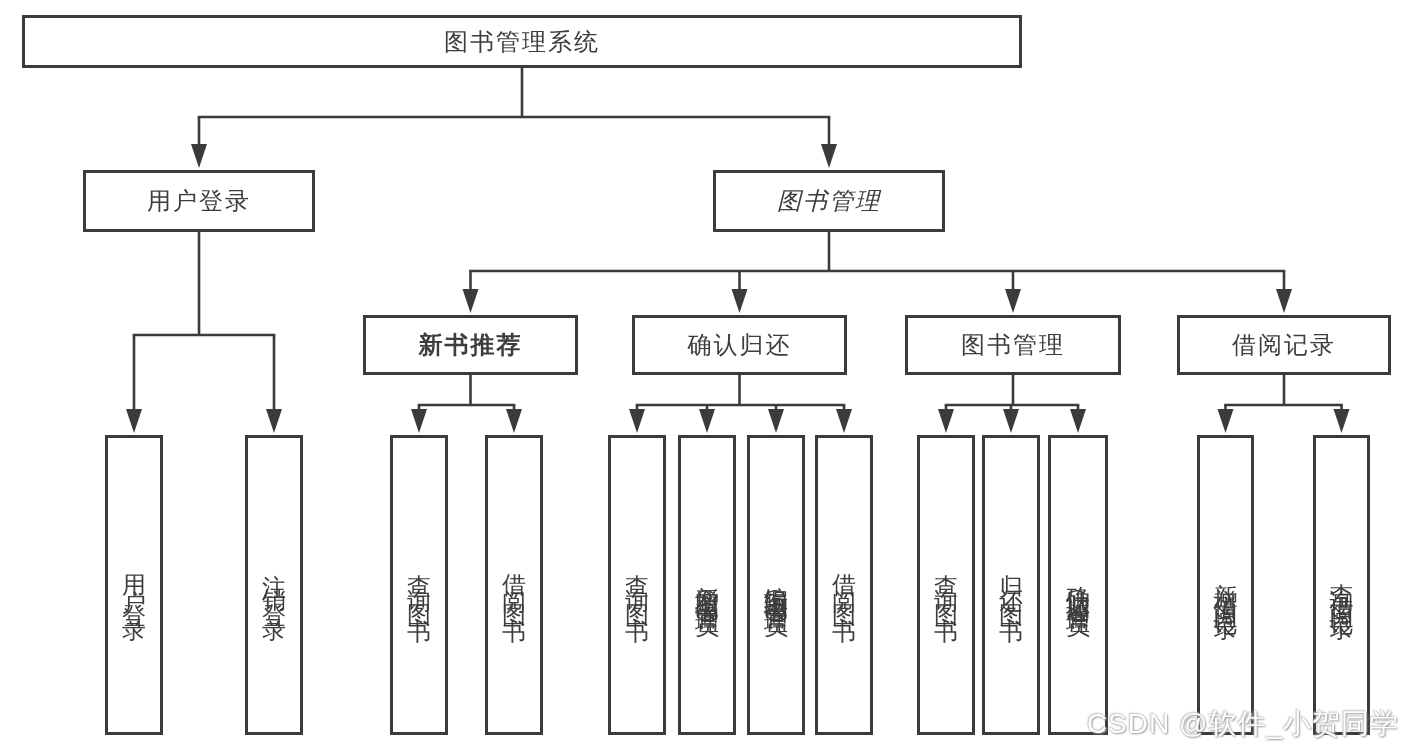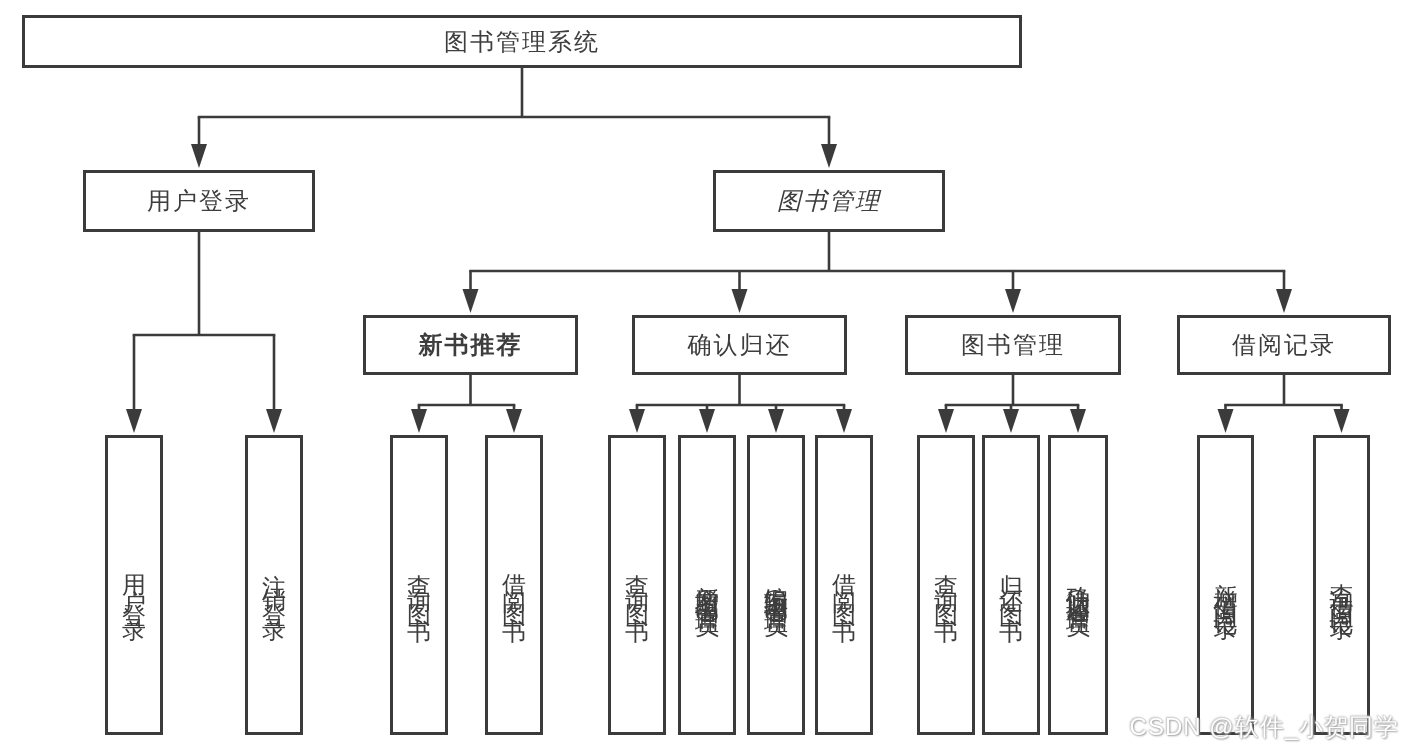--- a/index.html
+++ b/index.html
@@ -41,21 +41,21 @@
     writing-mode: vertical-rl;
     text-orientation: mixed;
   }
   .node.v.sp-wide  { letter-spacing: 15px; }
   .node.v.sp-mid   { letter-spacing: 7px;  }
   .node.v.sp-tight { letter-spacing: 4px;  }
   .watermark {
     position: absolute;
     right: 6px;
     bottom: 4px;
-    font-size: 24px;
+    font-size: 28px;
     letter-spacing: 1px;
     color: #ffffff;
     text-shadow:
       1px 1px 2px #9a9a9a,
       -1px -1px 2px #c2c2c2,
       0 0 1px #aaaaaa;
     white-space: nowrap;
   }
 </style>
 </head>

